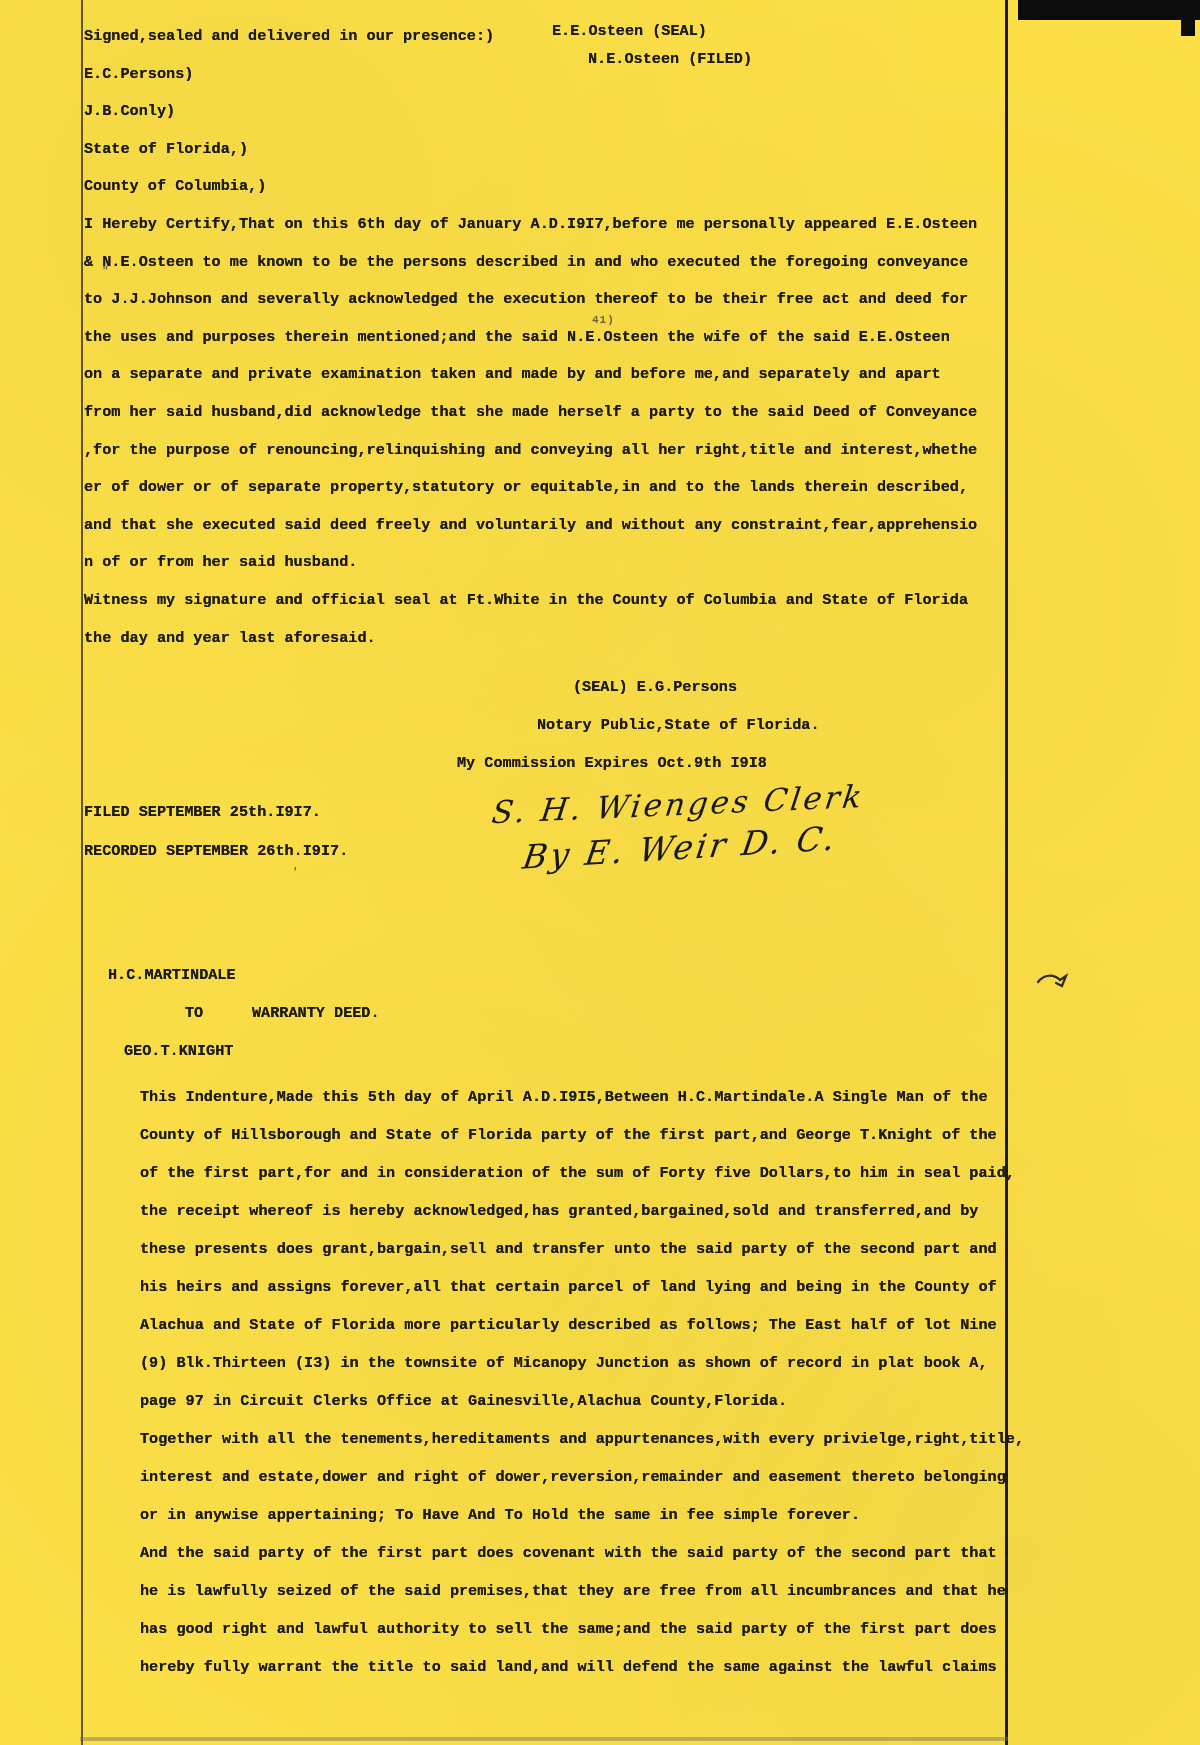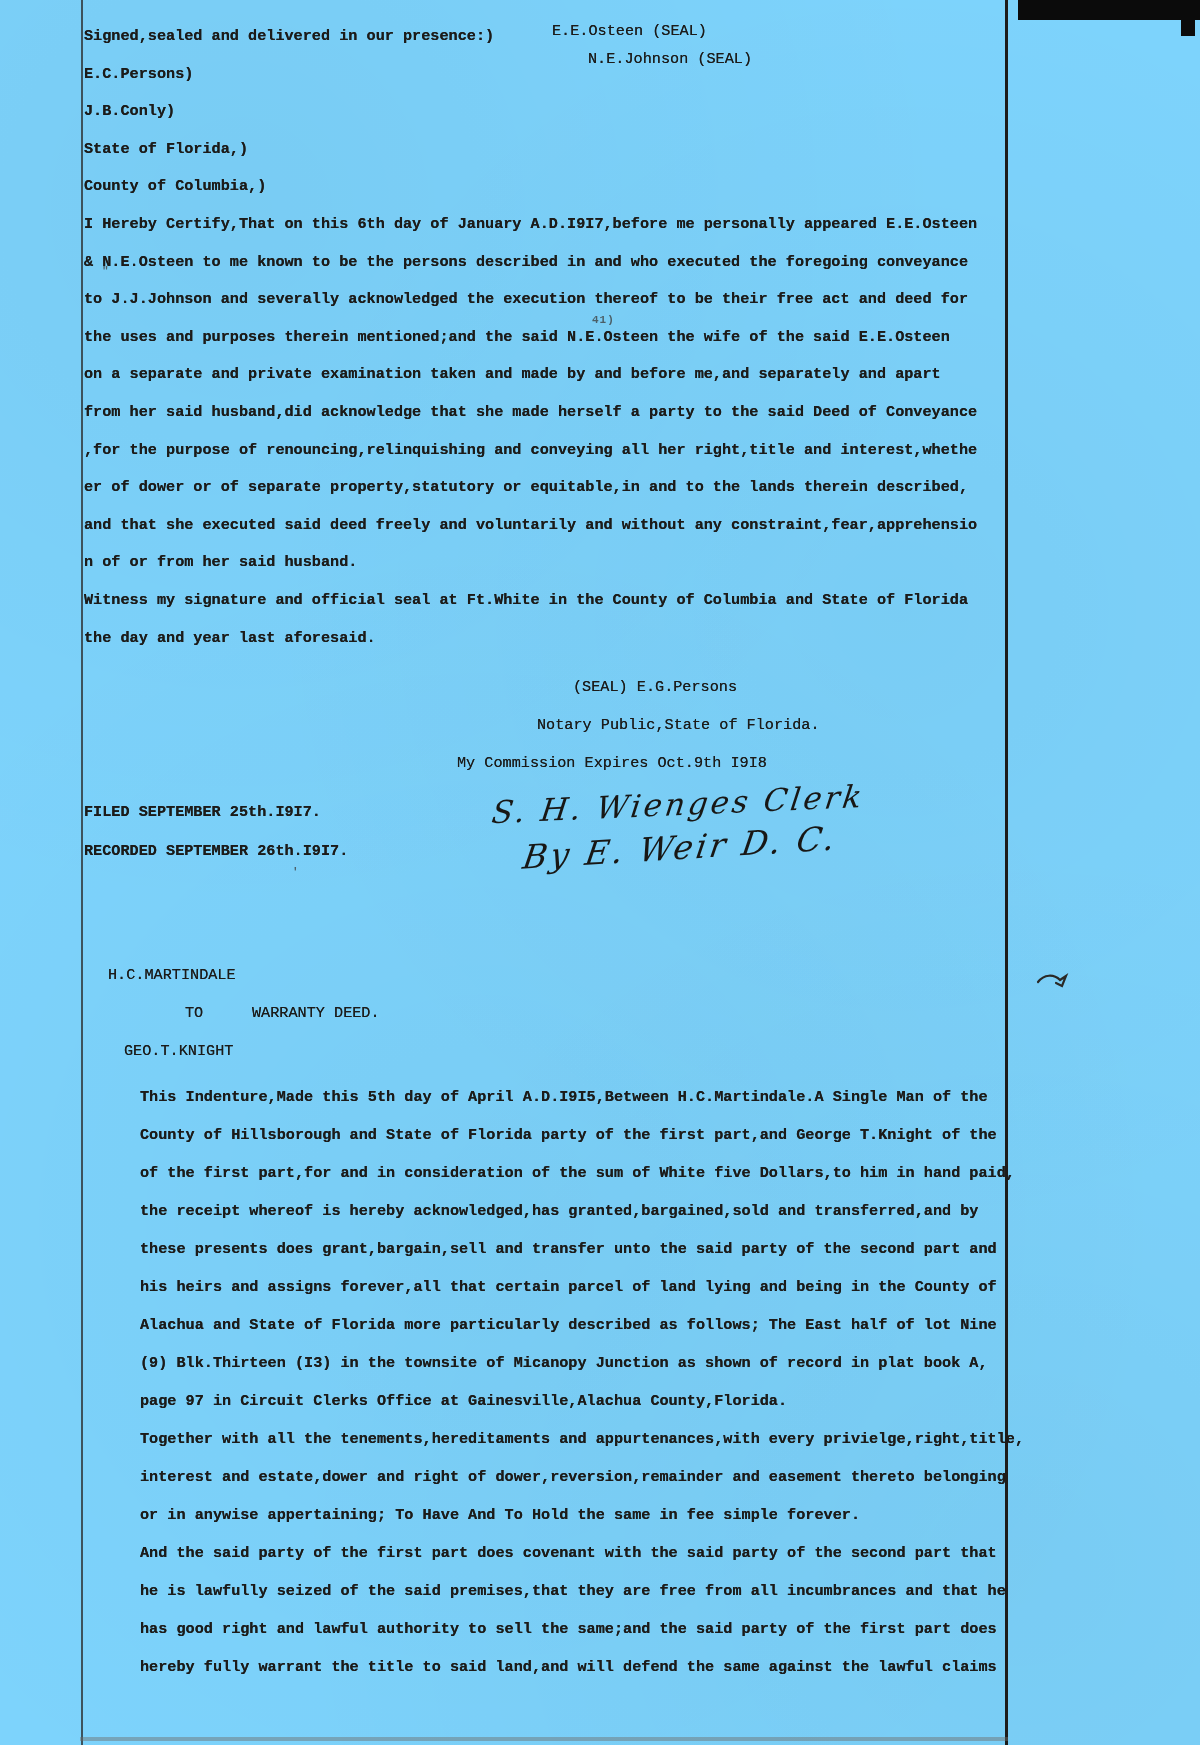--- a/index.html
+++ b/index.html
@@ -1,20 +1,20 @@
 <!DOCTYPE html>
 <html><head>
 <meta charset="utf-8">
 <style>
   html,body { margin:0; padding:0; background:#888; }
   .page {
     position:relative;
     width:1200px; height:1745px;
     margin:0 auto;
-    background:#7dd3fc;
+    background:#fde047;
     overflow:hidden;
     font-family:"Liberation Mono","DejaVu Sans Mono",monospace;
     color:#1c1b19;
   }
   
   .page::before{
     content:"";
     position:absolute; inset:0;
     background:
       radial-gradient(circle at 20% 12%, rgba(0,0,0,0.035), transparent 40%),
@@ -28,21 +28,21 @@
     font-size:15.2px;
     font-weight:700;
     line-height:37.6px;
     letter-spacing:0;
     text-shadow:0 0 0.5px rgba(25,24,22,0.85);
   }
   .abs{ position:absolute; }
   .typed{
     white-space:pre;
     font-size:15.2px;
-    font-weight:400;
+    font-weight:700;
     text-shadow:0 0 0.5px rgba(25,24,22,0.85);
   }
   
   .left-rule{ position:absolute; left:81px; top:0; width:1.5px; height:1745px; background:rgba(40,40,40,0.75); }
   .right-rule{ position:absolute; left:1005px; top:0; width:3px; height:1745px; background:#1d1c1a; }
   .corner-bar{ position:absolute; left:1018px; top:0; width:182px; height:20px; background:#0b0b0b; }
   .corner-blob{ position:absolute; left:1181px; top:20px; width:14px; height:16px; background:#0b0b0b; }
   .bottom-streak{ position:absolute; left:80px; top:1737px; width:928px; height:4px; background:rgba(110,108,104,0.45); }
   
   .handwriting{
@@ -98,21 +98,21 @@
 
     <div class="abs witness-block">
         <div class="tline">Signed,sealed and delivered in our presence:)</div>
         <div class="tline">E.C.Persons)</div>
         <div class="tline">J.B.Conly)</div>
         <div class="tline">State of Florida,)</div>
         <div class="tline">County of Columbia,)</div>
       </div>
 
     <div class="abs typed seal-1">E.E.Osteen (SEAL)</div>
-    <div class="abs typed seal-2">N.E.Johnson (SEAL)</div>
+    <div class="abs typed seal-2">N.E.Osteen (FILED)</div>
 
     <div class="abs certify-block">
         <div class="tline">I Hereby Certify,That on this 6th day of January A.D.I9I7,before me personally appeared E.E.Osteen</div>
         <div class="tline">&amp; N.E.Osteen to me known to be the persons described in and who executed the foregoing conveyance</div>
         <div class="tline">to J.J.Johnson and severally acknowledged the execution thereof to be their free act and deed for</div>
         <div class="tline">the uses and purposes therein mentioned;and the said N.E.Osteen the wife of the said E.E.Osteen</div>
         <div class="tline">on a separate and private examination taken and made by and before me,and separately and apart</div>
         <div class="tline">from her said husband,did acknowledge that she made herself a party to the said Deed of Conveyance</div>
         <div class="tline">,for the purpose of renouncing,relinquishing and conveying all her right,title and interest,whethe</div>
         <div class="tline">er of dower or of separate property,statutory or equitable,in and to the lands therein described,</div>
@@ -140,21 +140,21 @@
   <section>
 
     <div class="abs typed grantor">H.C.MARTINDALE</div>
     <div class="abs typed to-label">TO</div>
     <div class="abs typed deed-type">WARRANTY DEED.</div>
     <div class="abs typed grantee">GEO.T.KNIGHT</div>
 
     <div class="abs deed-body">
         <div class="tline">This Indenture,Made this 5th day of April A.D.I9I5,Between H.C.Martindale.A Single Man of the</div>
         <div class="tline">County of Hillsborough and State of Florida party of the first part,and George T.Knight of the</div>
-        <div class="tline">of the first part,for and in consideration of the sum of White five Dollars,to him in hand paid,</div>
+        <div class="tline">of the first part,for and in consideration of the sum of Forty five Dollars,to him in seal paid,</div>
         <div class="tline">the receipt whereof is hereby acknowledged,has granted,bargained,sold and transferred,and by</div>
         <div class="tline">these presents does grant,bargain,sell and transfer unto the said party of the second part and</div>
         <div class="tline">his heirs and assigns forever,all that certain parcel of land lying and being in the County of</div>
         <div class="tline">Alachua and State of Florida more particularly described as follows; The East half of lot Nine</div>
         <div class="tline">(9) Blk.Thirteen (I3) in the townsite of Micanopy Junction as shown of record in plat book A,</div>
         <div class="tline">page 97 in Circuit Clerks Office at Gainesville,Alachua County,Florida.</div>
         <div class="tline">Together with all the tenements,hereditaments and appurtenances,with every privielge,right,title,</div>
         <div class="tline">interest and estate,dower and right of dower,reversion,remainder and easement thereto belonging</div>
         <div class="tline">or in anywise appertaining; To Have And To Hold the same in fee simple forever.</div>
         <div class="tline">And the said party of the first part does covenant with the said party of the second part that</div>

